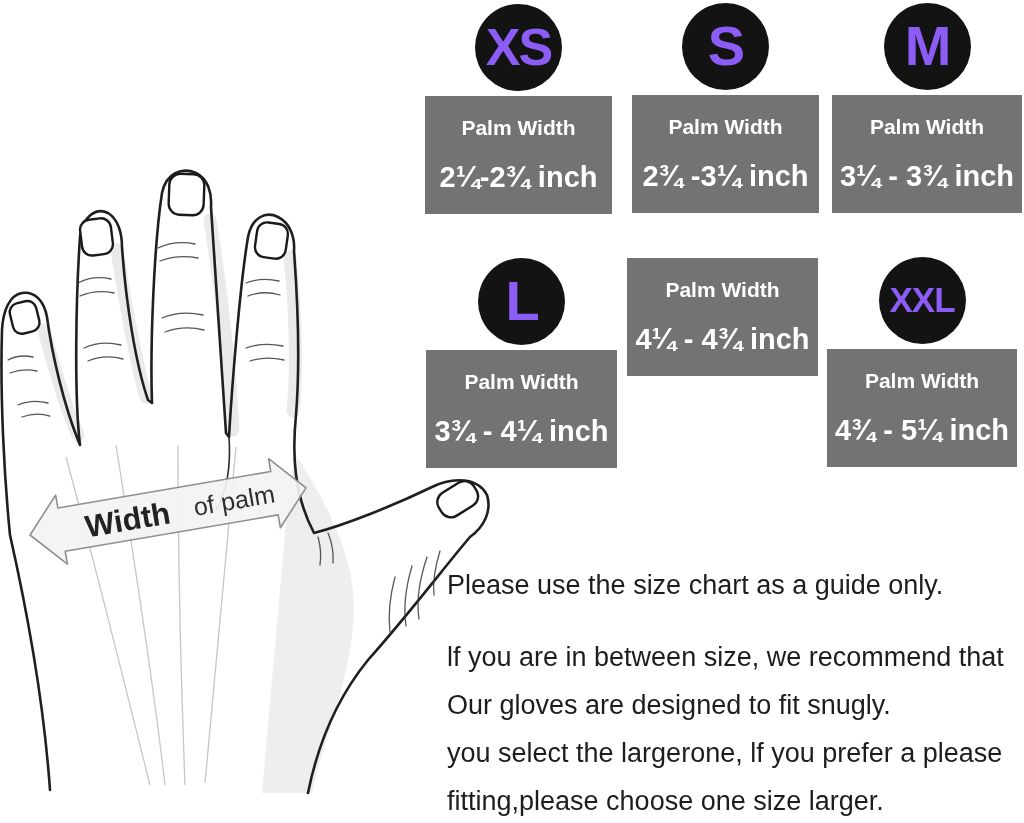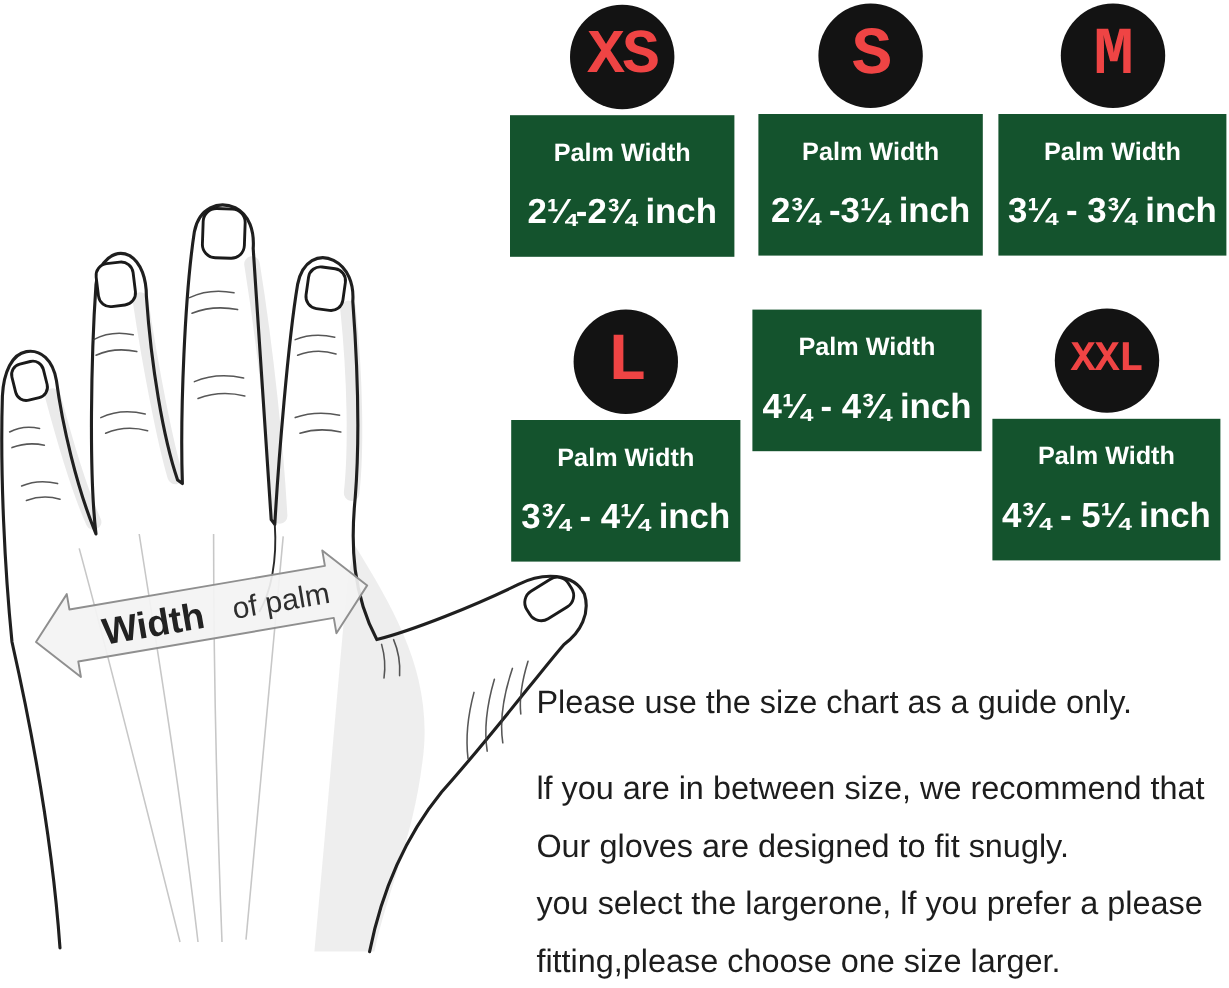--- a/index.html
+++ b/index.html
@@ -20,31 +20,30 @@
   .c3 { left: 426px; top: 258px; width: 191px; }
   .c4 { left: 627px; top: 258px; width: 191px; }
   .c5 { left: 827px; top: 257px; width: 190px; align-items: center; }
   .badge {
     width: 87px; height: 87px; border-radius: 50%;
     background: #131313;
     display: flex; align-items: center; justify-content: center;
     margin-bottom: 5px;
   }
   .badge-label {
-    color: #ef4444; font-weight: 800; letter-spacing: -2px; line-height: 1;
+    color: #8b5cf6; font-weight: 800; letter-spacing: -2px; line-height: 1;
     transform: translateY(-1px);
-    font-family: Liberation Mono, monospace;
   }
   .c0 .badge-label { font-size: 52px; }
   .c1 .badge-label, .c2 .badge-label, .c3 .badge-label { font-size: 56px; }
   .c4 .badge-label { font-size: 48px; }
   .c5 .badge-label { font-size: 35px; letter-spacing: -1px; }
   .info-box {
     width: 100%; height: 118px;
-    background: #14532d; color: #ffffff;
+    background: #737373; color: #ffffff;
     display: flex; flex-direction: column; align-items: center; justify-content: center;
     gap: 11px;
   }
   .pw-label { font-size: 21px; font-weight: 700; letter-spacing: 0; }
   .pw-range { font-size: 29px; font-weight: 700; letter-spacing: 0; white-space: nowrap; margin-top: 10px; }
   
   .hand-wrap { position: absolute; left: 0; top: 145px; width: 505px; height: 678px; }
   
   .notes { position: absolute; left: 447px; top: 565px; width: 576px; color: #1d1d1d; }
   .guide { font-size: 27px; line-height: 40px; }

